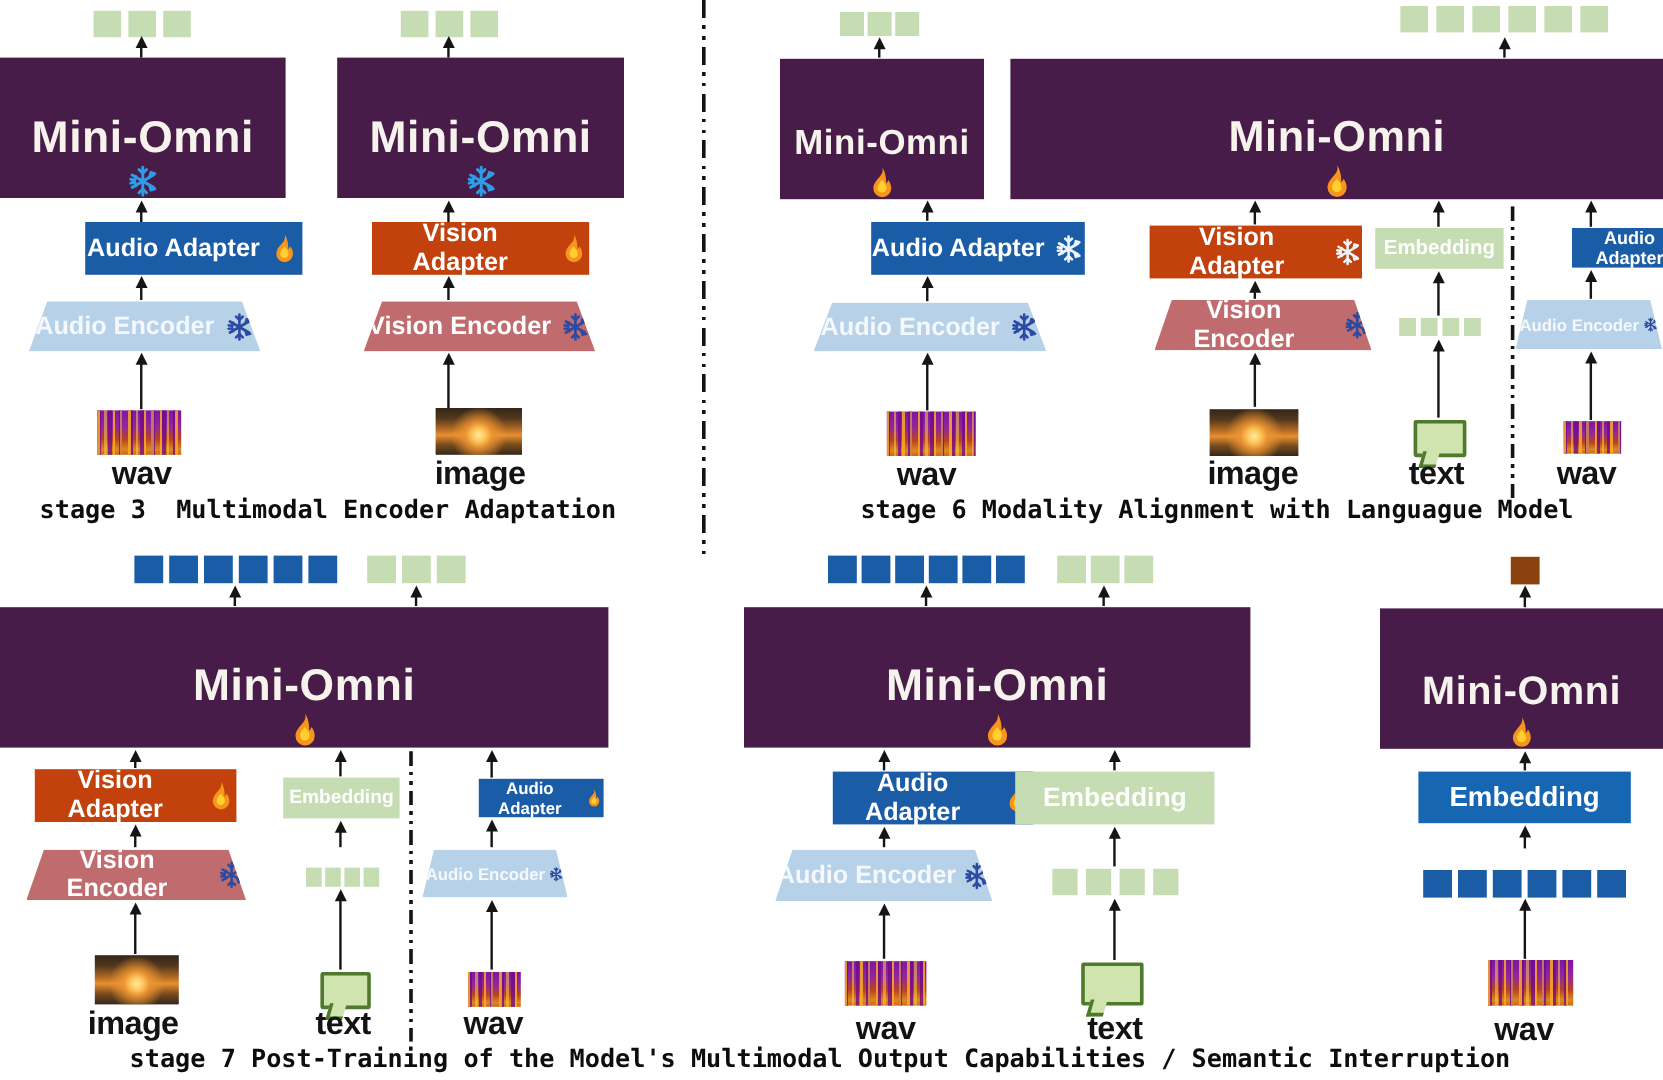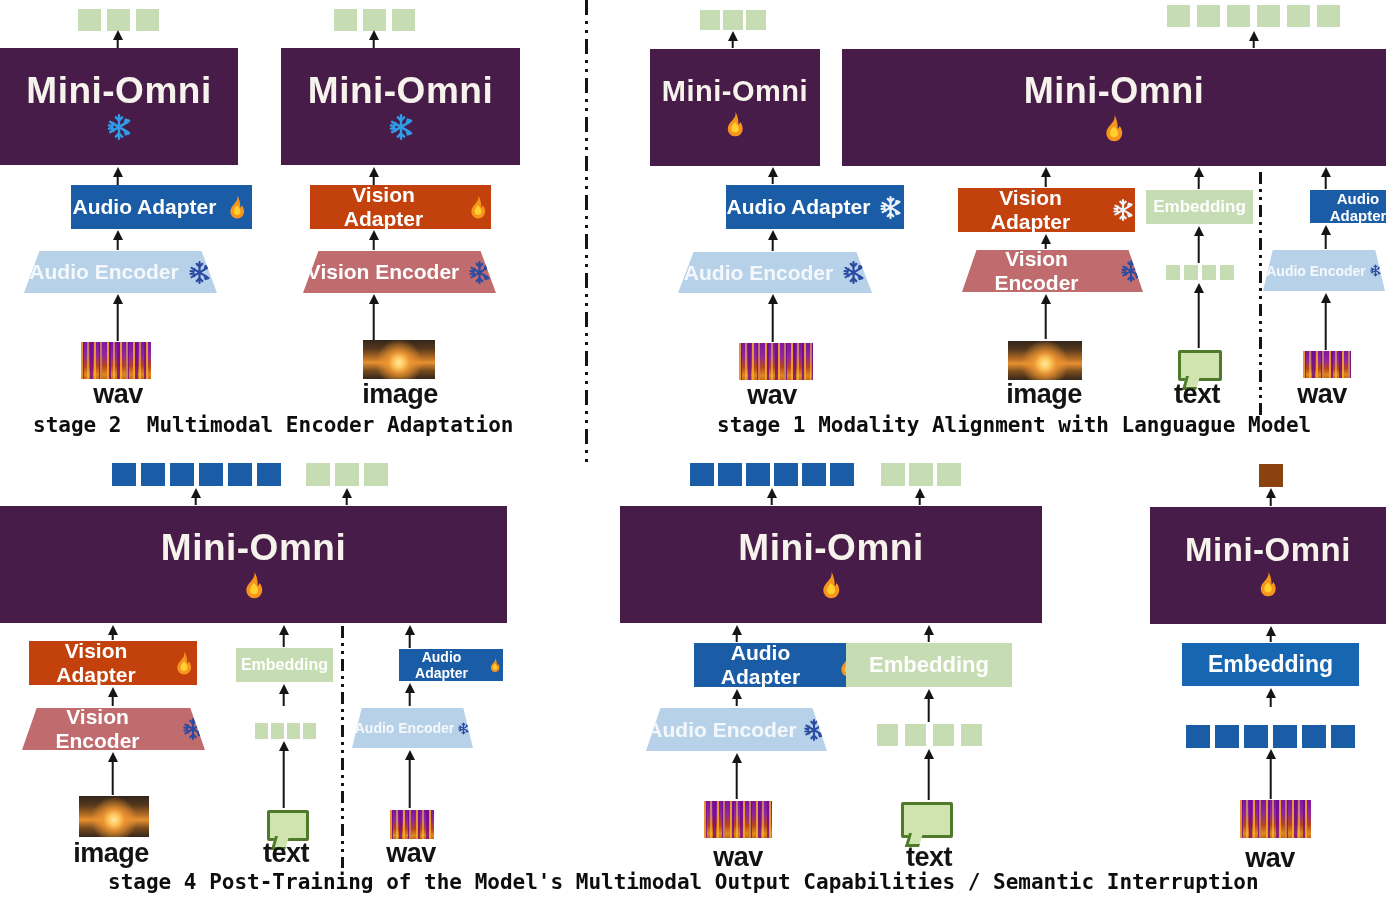--- a/index.html
+++ b/index.html
@@ -1,19 +1,19 @@
 <!DOCTYPE html>
 <html><head>
 <meta charset="utf-8">
 <style>
   html,body{margin:0;padding:0;background:#fff;}
   .wrap{position:relative;width:1386px;height:900px;background:#fff;overflow:hidden;
         font-family:"Liberation Sans",sans-serif;}
   
-  .box{position:absolute;display:flex;align-items:center;justify-content:center;
+  .box{position:absolute;display:flex;align-items:center;justify-content:flex-end;
        color:#fff;font-weight:bold;text-align:center;}
   .model{background:#471c48;flex-direction:column;color:#f6f2ec;gap:4px;}
   .mtitle{letter-spacing:.5px;line-height:1;}
   .blue{background:#1b5ca7;margin-left:41px;}
   .mag{background:#c2410c;}
   .embg{background:#c6dcb2;}
   .embb{background:#1766b1;}
   .trap{clip-path:polygon(8% 0,92% 0,100% 100%,0 100%);}
   .ltrap{background:#b7d2e8;color:#f4f8fc;}
   .rtrap{background:#c06b6e;color:#fff;}
@@ -147,21 +147,21 @@
         <span>Vision Encoder</span>
       <svg class="ic sw-n" width="25" height="25">
           <use href="#i-snowflake"></use>
         </svg>
       </div>
   </div>
   <div class="ar" style="left:368px;top:294px;height:47px"></div>
   <div class="sunset" style="left:363px;top:340px;width:72px;height:39px"></div>
   <div class="mlabel" style="left:350px;top:379px">image</div>
 
-  <div class="cap" style="left:33px;top:413px">stage 2  Multimodal Encoder Adaptation</div>
+  <div class="cap" style="left:33px;top:413px">stage 3  Multimodal Encoder Adaptation</div>
 
   <div class="vline" style="left:585px;top:0;height:466px"></div>
 
   <div class="tokrow sz20" style="left:700px;top:10px;gap:3px">
       <i class="tok tok-g"></i>
       <i class="tok tok-g"></i>
       <i class="tok tok-g"></i>
     </div>
   <div class="ar" style="left:727px;top:31px;height:17px"></div>
   <div class="box model" style="left:650px;top:49px;width:170px;height:117px">
@@ -266,21 +266,21 @@
 
   <div class="sunset" style="left:1008px;top:341px;width:74px;height:39px"></div>
   <div class="bubble" style="left:1178px;top:350px;width:38px;height:25px"></div>
   <div class="spectro" style="left:1303px;top:351px;width:48px;height:27px"></div>
 
   <div class="mlabel" style="left:994px;top:379px">image</div>
   <div class="mlabel" style="left:1147px;top:379px">text</div>
   <div class="mlabel" style="left:1272px;top:379px">wav</div>
 
   <div class="vline thin" style="left:1259px;top:172px;height:243px"></div>
-  <div class="cap" style="left:717px;top:413px">stage 1 Modality Alignment with Languague Model</div>
+  <div class="cap" style="left:717px;top:413px">stage 6 Modality Alignment with Languague Model</div>
 
   <div class="tokrow sz24" style="left:112px;top:463px;gap:5px">
       <i class="tok tok-b"></i>
       <i class="tok tok-b"></i>
       <i class="tok tok-b"></i>
       <i class="tok tok-b"></i>
       <i class="tok tok-b"></i>
       <i class="tok tok-b"></i>
     </div>
   <div class="tokrow sz24" style="left:306px;top:463px;gap:5px">
@@ -448,15 +448,15 @@
       <i class="tok tok-b"></i>
       <i class="tok tok-b"></i>
       <i class="tok tok-b"></i>
       <i class="tok tok-b"></i>
       <i class="tok tok-b"></i>
     </div>
   <div class="ar" style="left:1265px;top:749px;height:50px"></div>
   <div class="spectro" style="left:1240px;top:800px;width:71px;height:38px"></div>
   <div class="mlabel" style="left:1220px;top:843px">wav</div>
 
-  <div class="cap" style="left:108px;top:870px">stage 4 Post-Training of the Model's Multimodal Output Capabilities / Semantic Interruption</div>
+  <div class="cap" style="left:108px;top:870px">stage 7 Post-Training of the Model's Multimodal Output Capabilities / Semantic Interruption</div>
 
 </div>
 
 </body></html>

